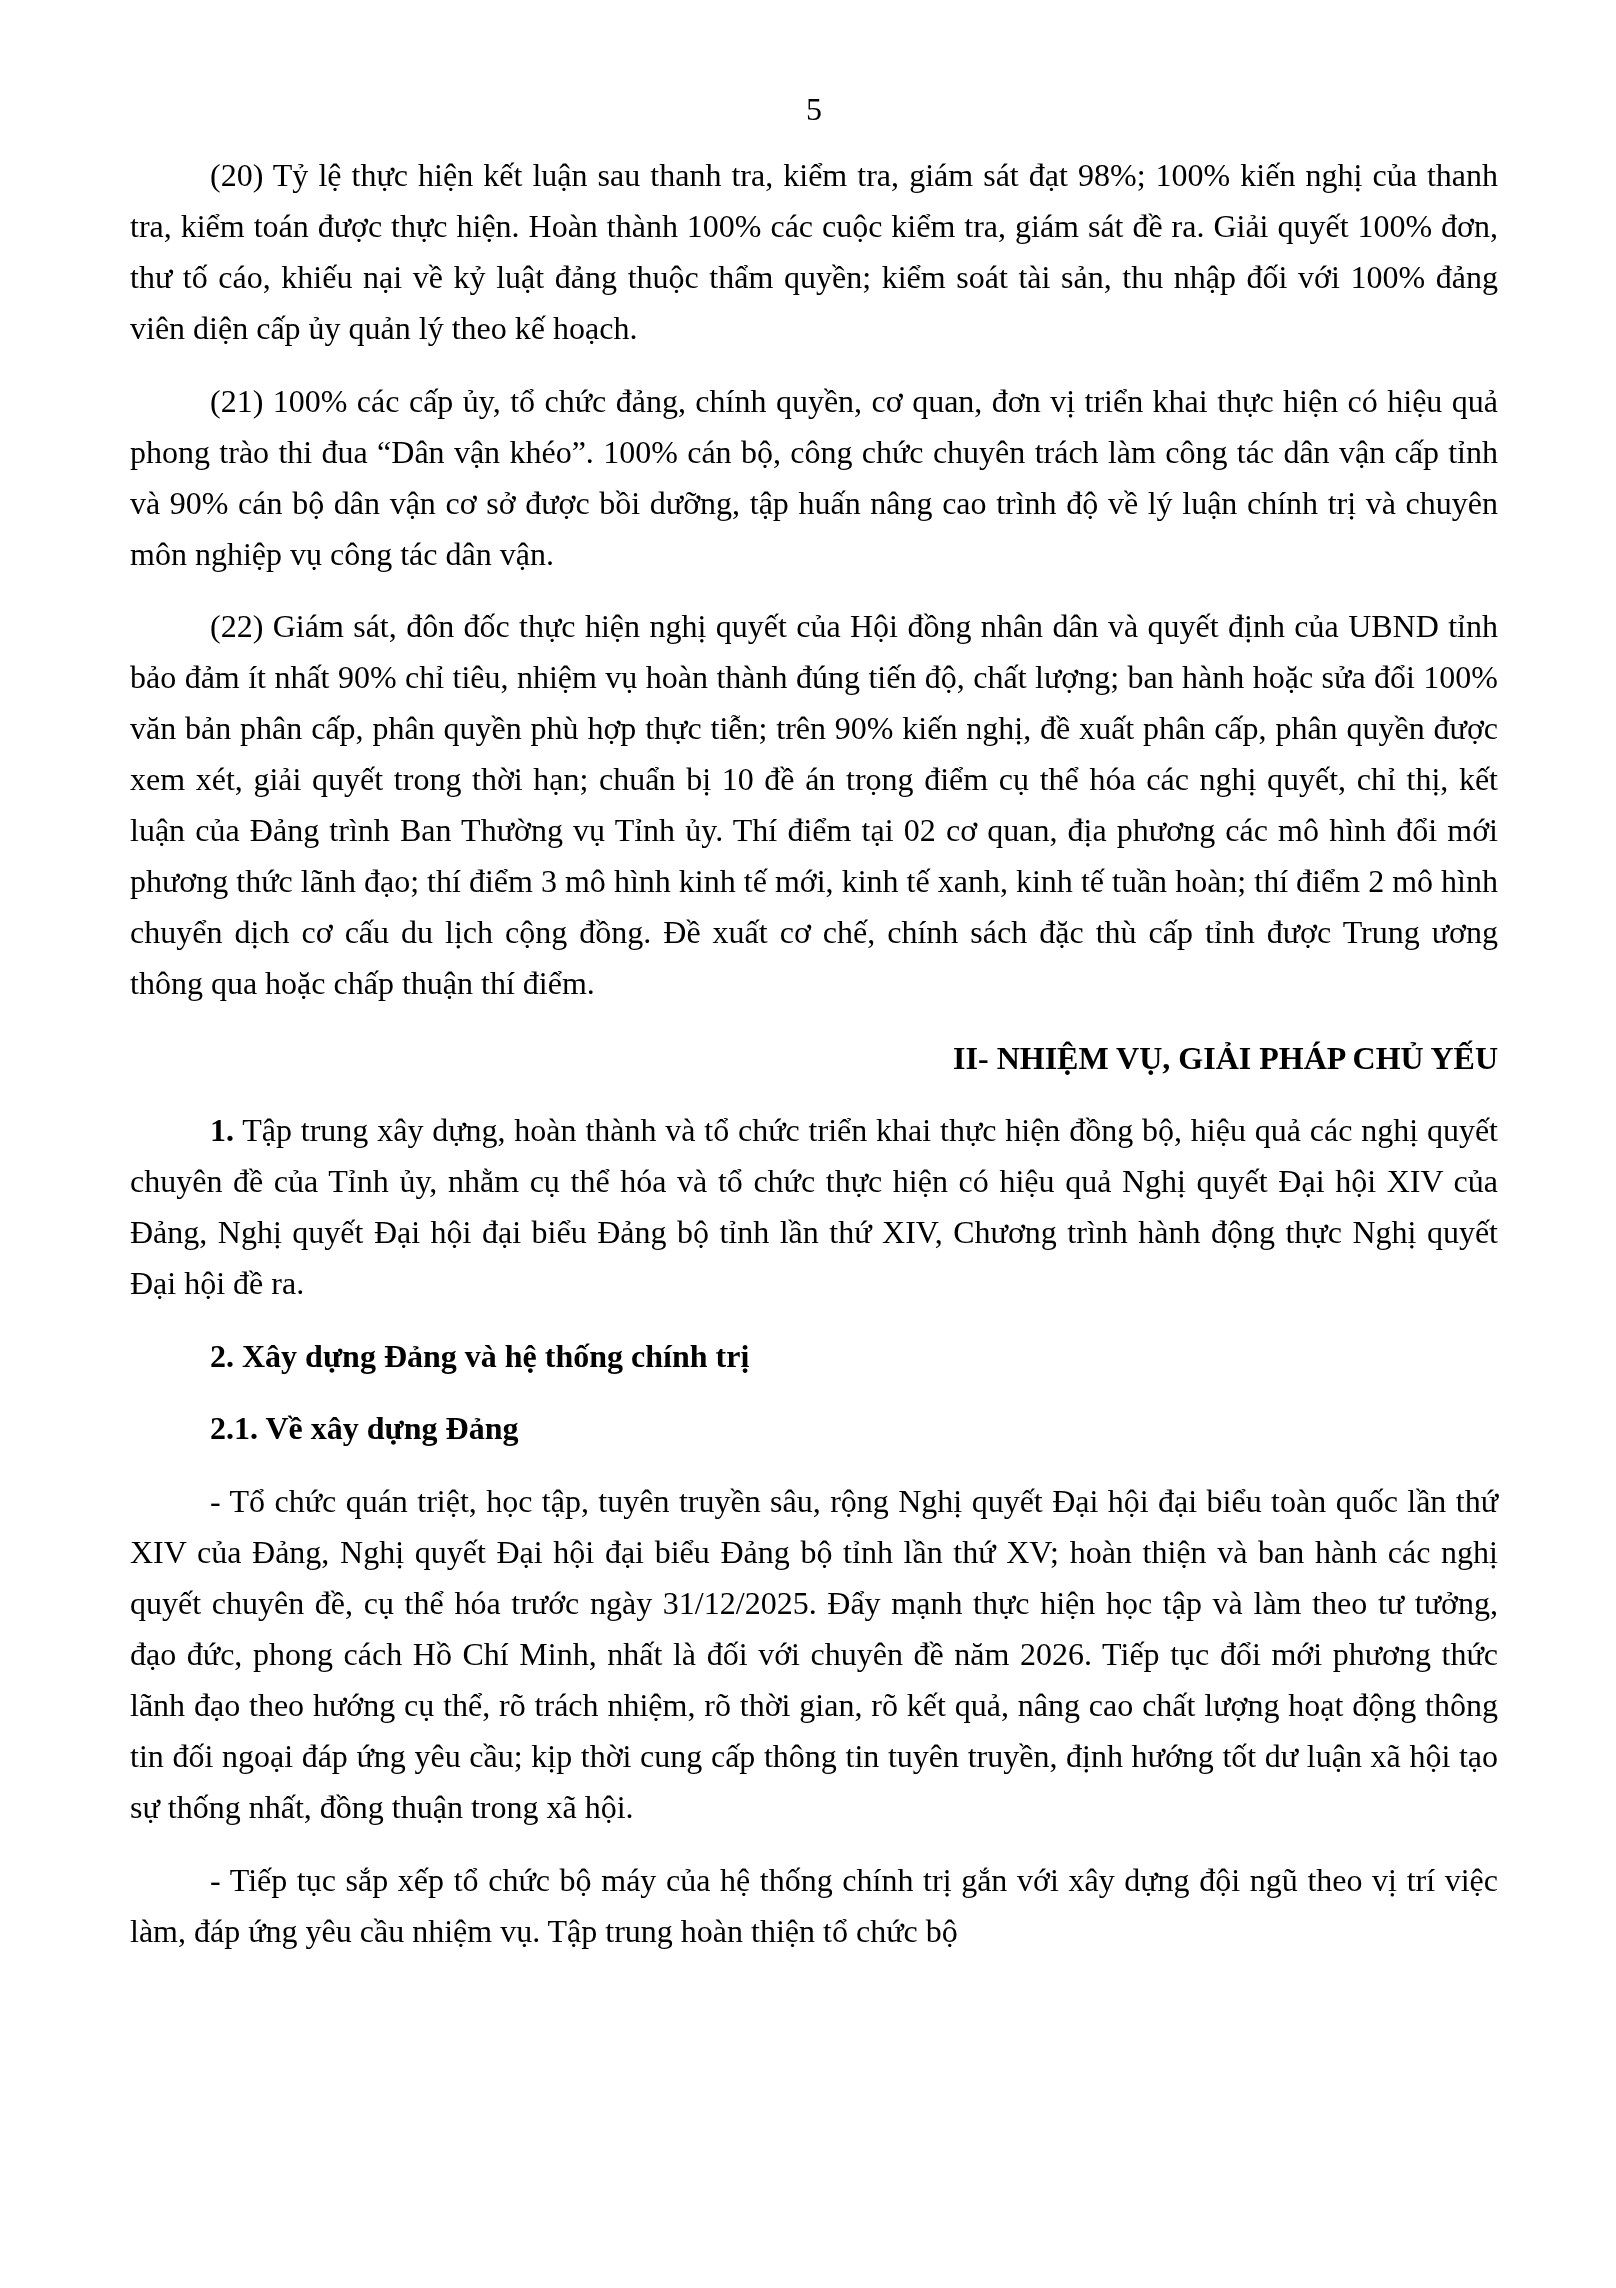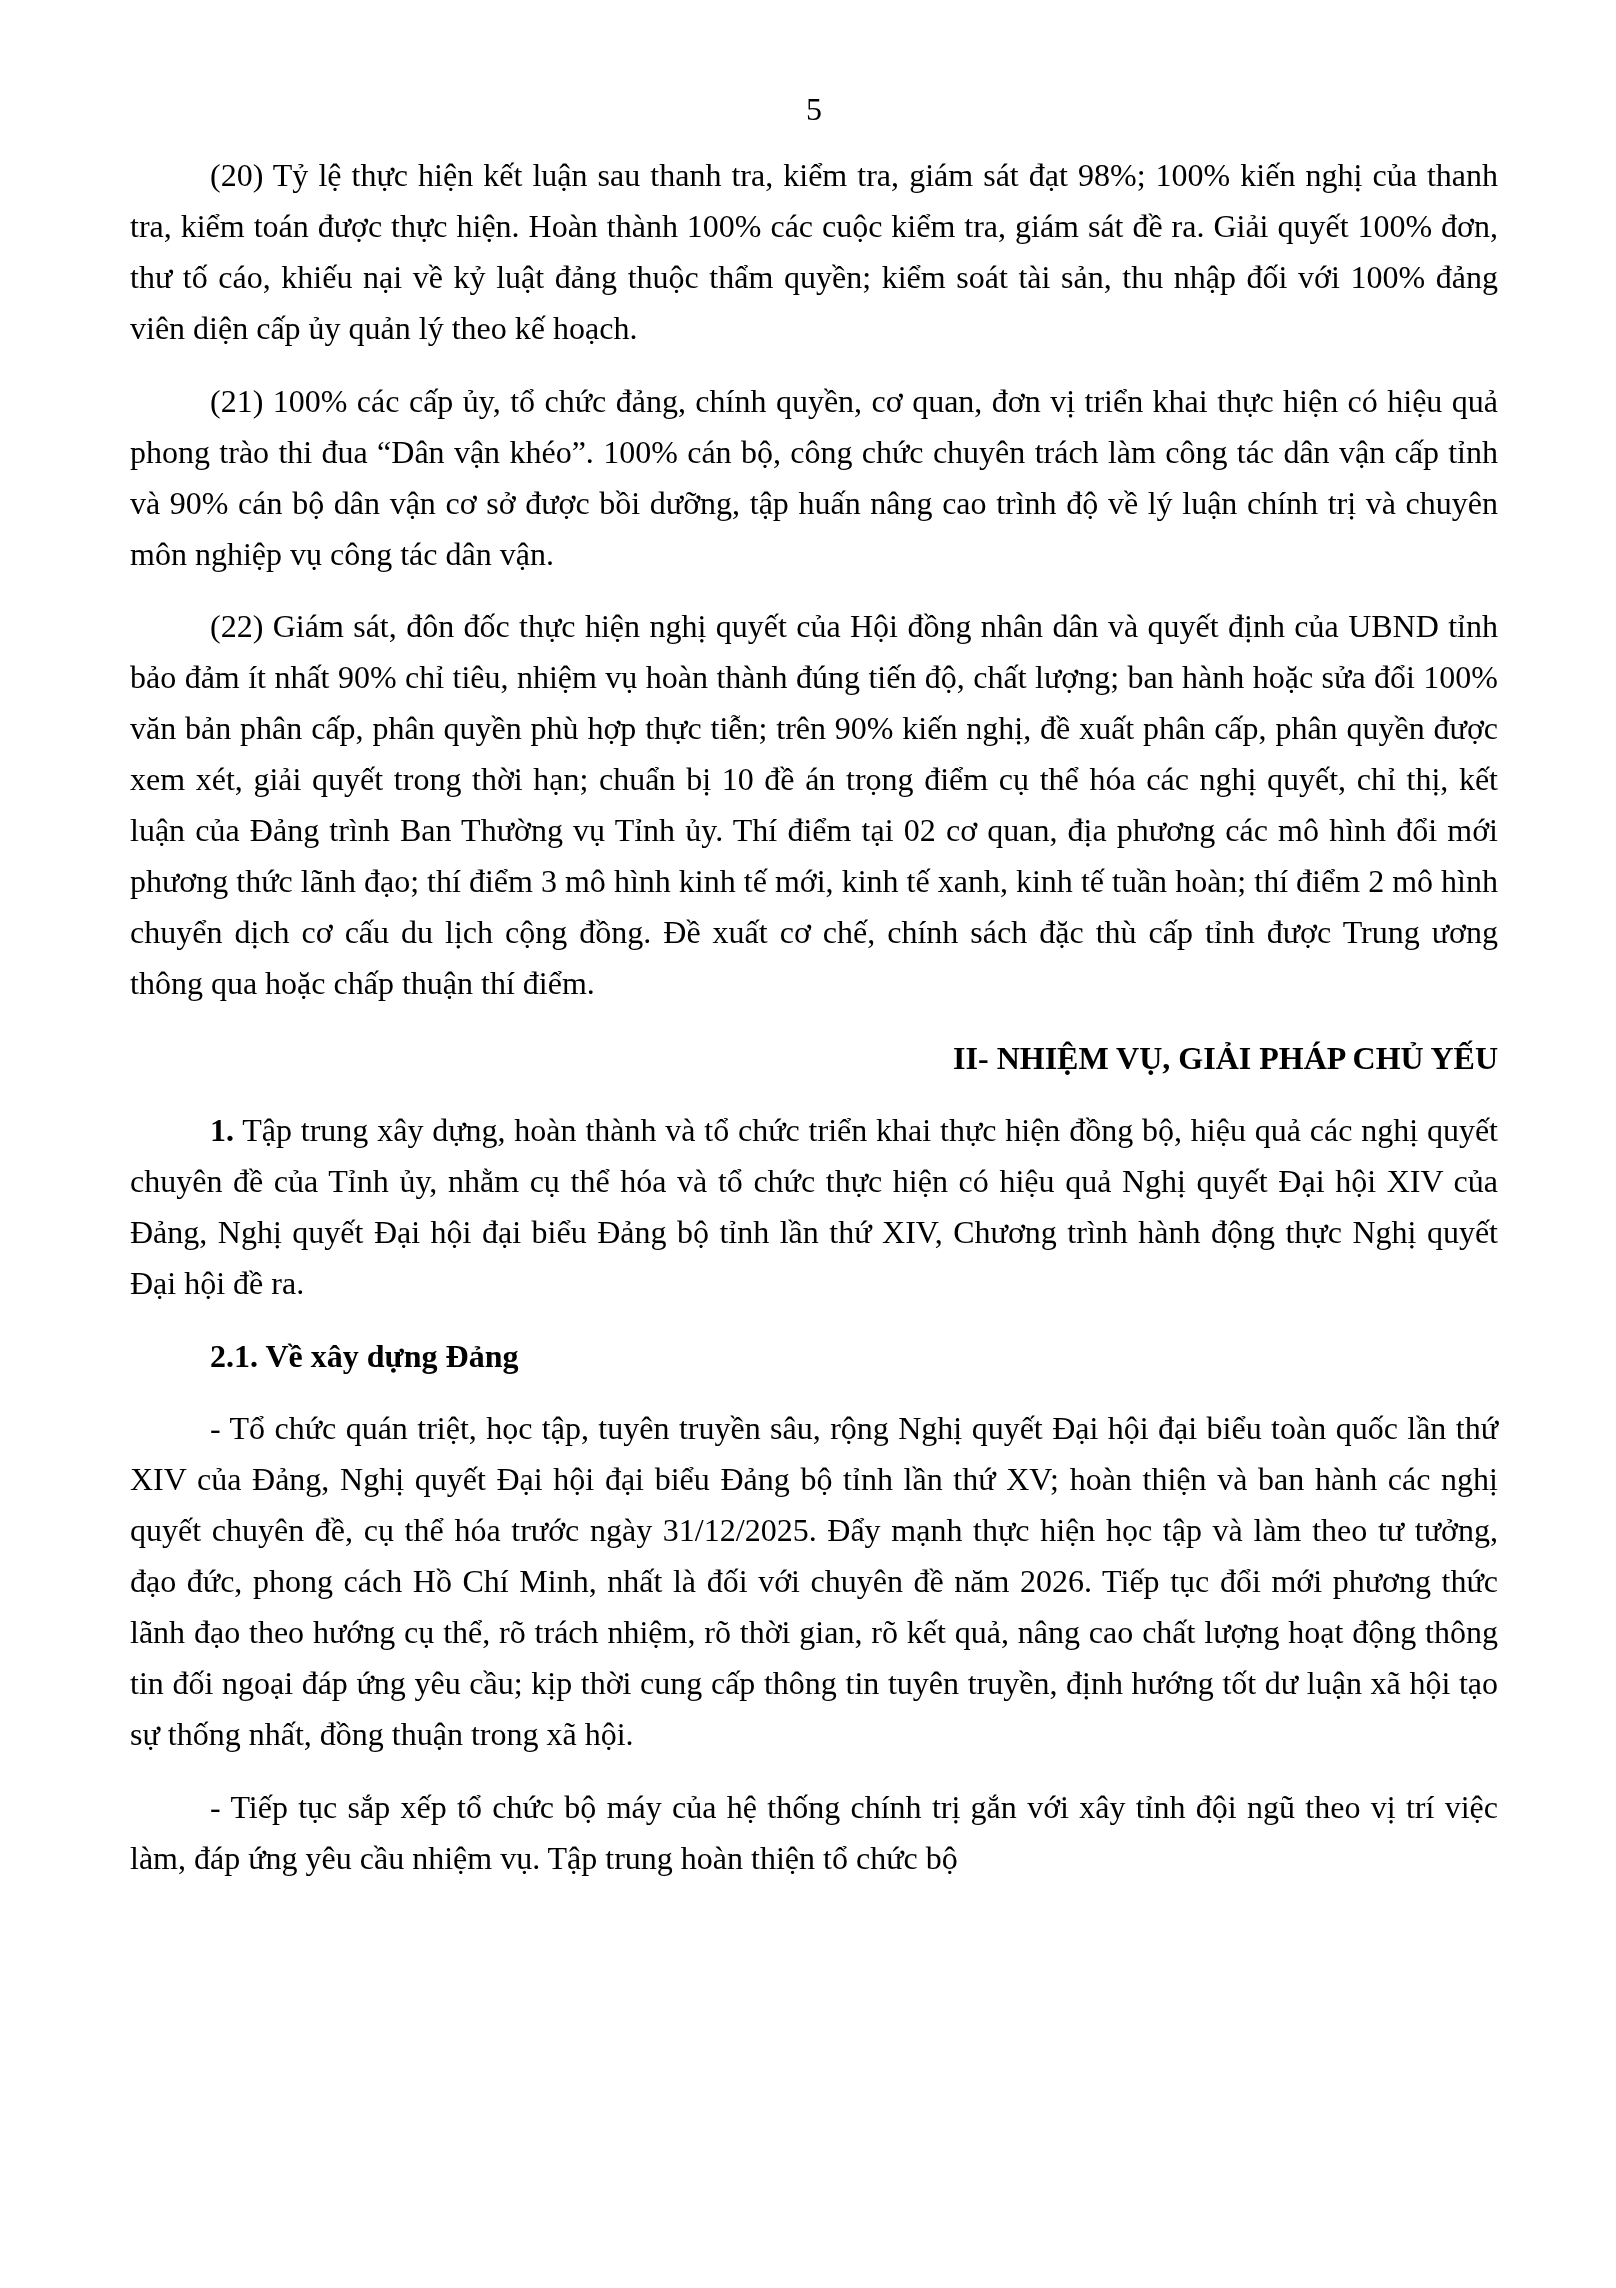--- a/index.html
+++ b/index.html
@@ -64,21 +64,22 @@
   <p class="para first">(20) Tỷ lệ thực hiện kết luận sau thanh tra, kiểm tra, giám sát đạt 98%; 100% kiến nghị của thanh tra, kiểm toán được thực hiện. Hoàn thành 100% các cuộc kiểm tra, giám sát đề ra. Giải quyết 100% đơn, thư tố cáo, khiếu nại về kỷ luật đảng thuộc thẩm quyền; kiểm soát tài sản, thu nhập đối với 100% đảng viên diện cấp ủy quản lý theo kế hoạch.</p>
 
   <p class="para">(21) 100% các cấp ủy, tổ chức đảng, chính quyền, cơ quan, đơn vị triển khai thực hiện có hiệu quả phong trào thi đua “Dân vận khéo”. 100% cán bộ, công chức chuyên trách làm công tác dân vận cấp tỉnh và 90% cán bộ dân vận cơ sở được bồi dưỡng, tập huấn nâng cao trình độ về lý luận chính trị và chuyên môn nghiệp vụ công tác dân vận.</p>
 
   <p class="para">(22) Giám sát, đôn đốc thực hiện nghị quyết của Hội đồng nhân dân và quyết định của UBND tỉnh bảo đảm ít nhất 90% chỉ tiêu, nhiệm vụ hoàn thành đúng tiến độ, chất lượng; ban hành hoặc sửa đổi 100% văn bản phân cấp, phân quyền phù hợp thực tiễn; trên 90% kiến nghị, đề xuất phân cấp, phân quyền được xem xét, giải quyết trong thời hạn; chuẩn bị 10 đề án trọng điểm cụ thể hóa các nghị quyết, chỉ thị, kết luận của Đảng trình Ban Thường vụ Tỉnh ủy. Thí điểm tại 02 cơ quan, địa phương các mô hình đổi mới phương thức lãnh đạo; thí điểm 3 mô hình kinh tế mới, kinh tế xanh, kinh tế tuần hoàn; thí điểm 2 mô hình chuyển dịch cơ cấu du lịch cộng đồng. Đề xuất cơ chế, chính sách đặc thù cấp tỉnh được Trung ương thông qua hoặc chấp thuận thí điểm.</p>
 
   <p class="heading-1">II- NHIỆM VỤ, GIẢI PHÁP CHỦ YẾU</p>
 
   <p class="para"><span class="lead-bold">1.</span><span> Tập trung xây dựng, hoàn thành và tổ chức triển khai thực hiện đồng bộ, hiệu quả các nghị quyết chuyên đề của Tỉnh ủy, nhằm cụ thể hóa và tổ chức thực hiện có hiệu quả Nghị quyết Đại hội XIV của Đảng, Nghị quyết Đại hội đại biểu Đảng bộ tỉnh lần thứ XIV, Chương trình hành động thực Nghị quyết Đại hội đề ra.</span></p>
 
+  <p class="heading-2">2. Xây dựng Đảng và hệ thống chính trị</p>
 
   <p class="heading-3">2.1. Về xây dựng Đảng</p>
 
   <p class="para">- Tổ chức quán triệt, học tập, tuyên truyền sâu, rộng Nghị quyết Đại hội đại biểu toàn quốc lần thứ XIV của Đảng, Nghị quyết Đại hội đại biểu Đảng bộ tỉnh lần thứ XV; hoàn thiện và ban hành các nghị quyết chuyên đề, cụ thể hóa trước ngày 31/12/2025. Đẩy mạnh thực hiện học tập và làm theo tư tưởng, đạo đức, phong cách Hồ Chí Minh, nhất là đối với chuyên đề năm 2026. Tiếp tục đổi mới phương thức lãnh đạo theo hướng cụ thể, rõ trách nhiệm, rõ thời gian, rõ kết quả, nâng cao chất lượng hoạt động thông tin đối ngoại đáp ứng yêu cầu; kịp thời cung cấp thông tin tuyên truyền, định hướng tốt dư luận xã hội tạo sự thống nhất, đồng thuận trong xã hội.</p>
 
-  <p class="para">- Tiếp tục sắp xếp tổ chức bộ máy của hệ thống chính trị gắn với xây tỉnh đội ngũ theo vị trí việc làm, đáp ứng yêu cầu nhiệm vụ. Tập trung hoàn thiện tổ chức bộ</p>
+  <p class="para">- Tiếp tục sắp xếp tổ chức bộ máy của hệ thống chính trị gắn với xây dựng đội ngũ theo vị trí việc làm, đáp ứng yêu cầu nhiệm vụ. Tập trung hoàn thiện tổ chức bộ</p>
 
 </div>
 
 
 </body></html>

